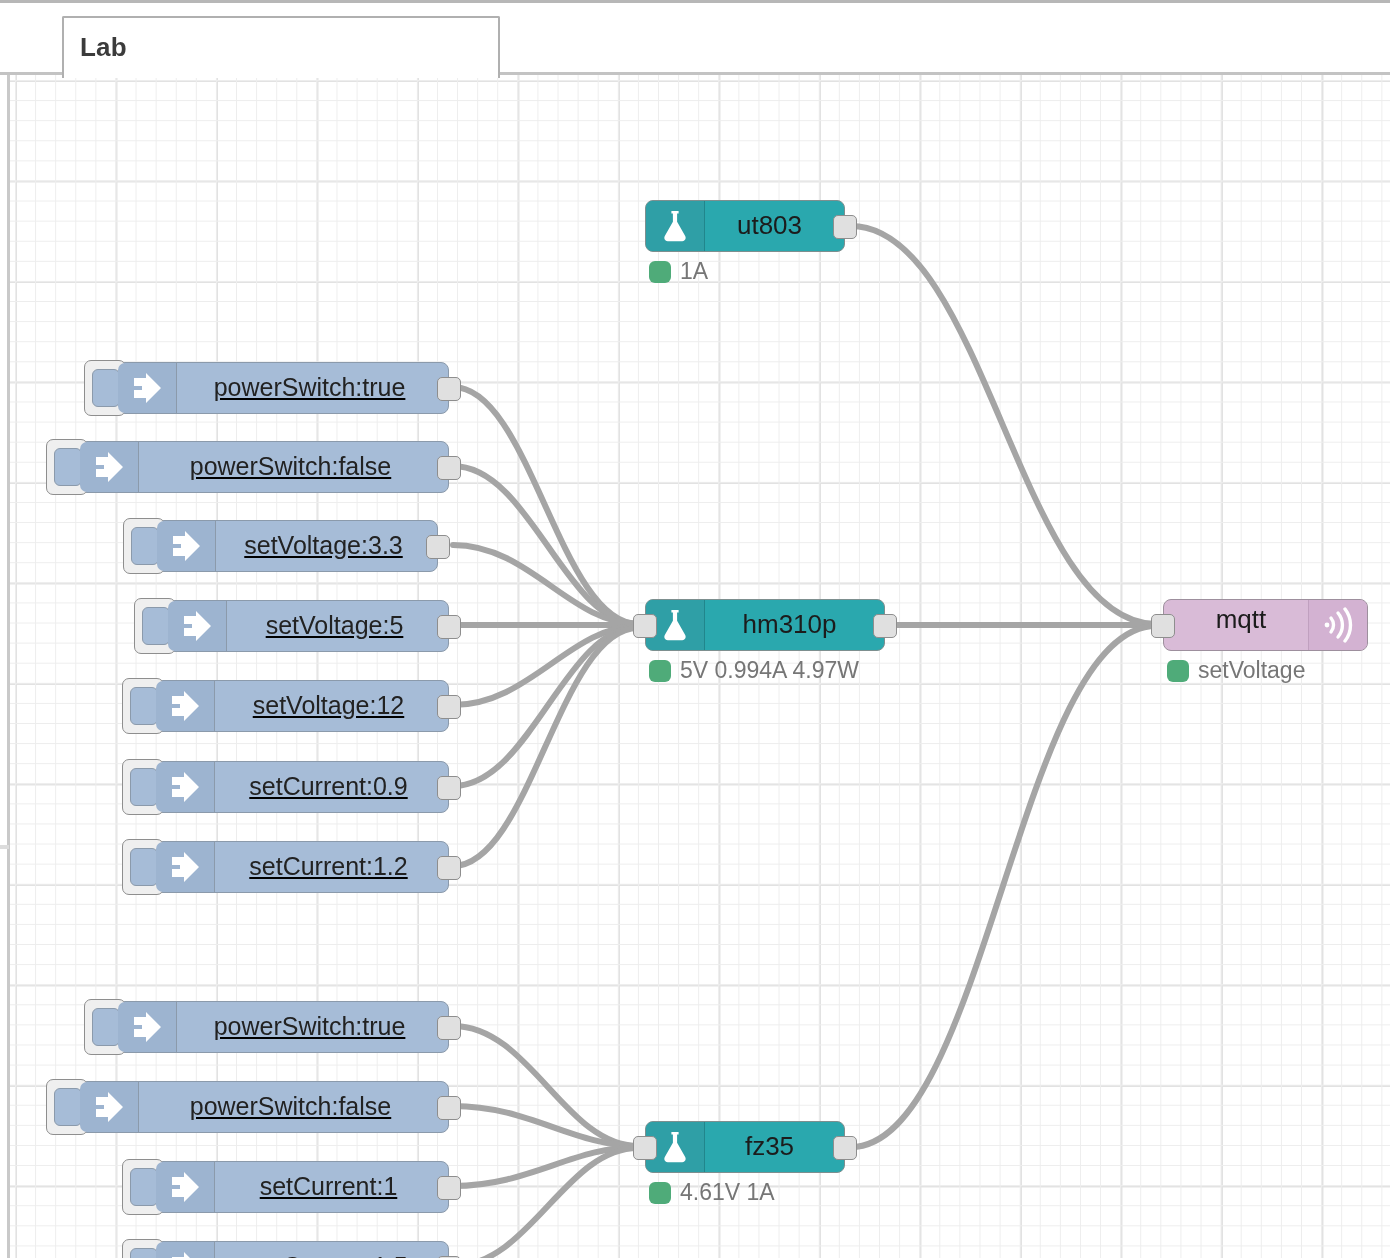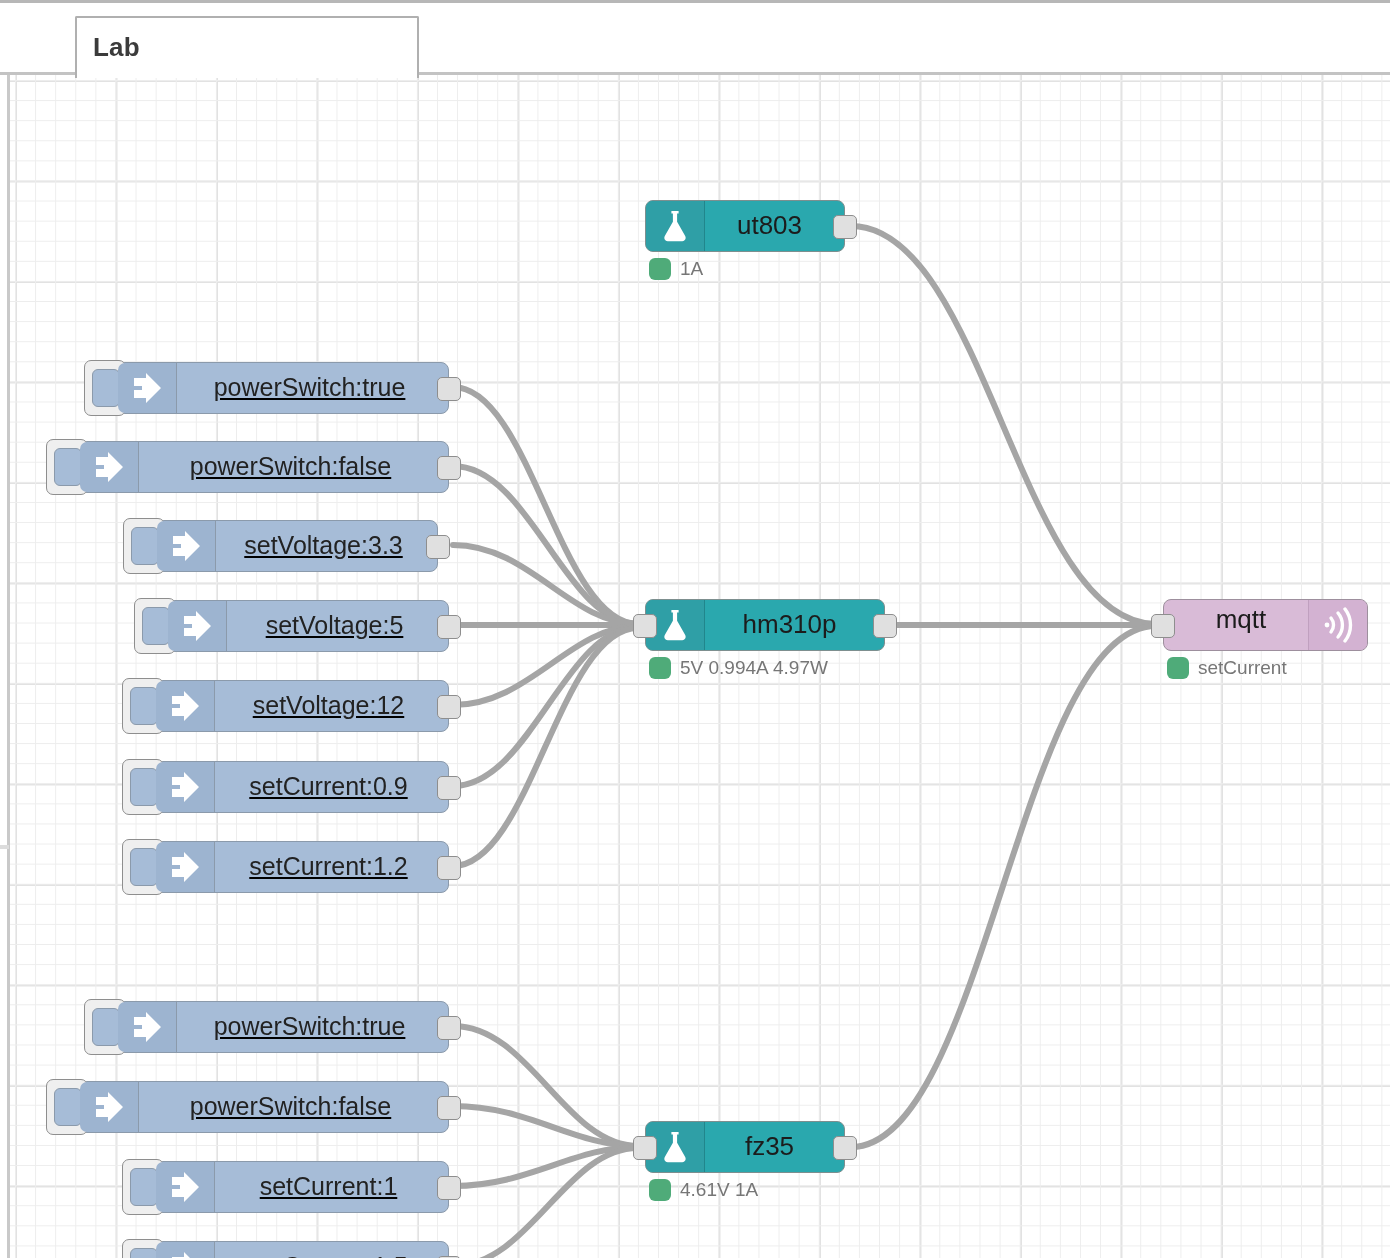--- a/index.html
+++ b/index.html
@@ -15,28 +15,27 @@
   #tabbar{
     position:absolute;left:0;top:0;width:1390px;height:75px;
     background:#fff;
     border-top:3px solid #b7b7b7;
     box-sizing:border-box;
   }
   #tabbar:after{
     content:"";position:absolute;left:0;bottom:0;width:1390px;height:3px;background:#c3c3c3;
   }
   .tab{
-    position:absolute;left:62px;top:13px;width:344px;height:62px;
+    position:absolute;left:62px;top:13px;width:438px;height:62px;
     background:#fff;
     border:2px solid #b0b0b0;
     border-bottom:none;
     border-radius:2px 2px 0 0;
     box-sizing:border-box;
     z-index:4;
-    margin-left:13px;
   }
   .tab-label{
     position:absolute;left:16px;top:14px;
     font-size:26px;font-weight:bold;color:#3b3b3b;letter-spacing:.2px;
   }
 
   
   #canvas{
     position:absolute;left:0;top:75px;width:1390px;height:1183px;
     background-color:#fff;
@@ -140,21 +139,21 @@
   }
   .port.in{left:-13px;top:14px;}
   .port.out{right:-13px;top:14px;}
 
   
   .status{
     position:absolute;left:4px;top:58px;display:flex;align-items:center;gap:9px;
     white-space:nowrap;
   }
   .status-dot{width:22px;height:22px;border-radius:6px;background:#4fab79;flex:0 0 22px;}
-  .status-text{font-size:19px;color:#767676;}
+  .status-text{font-size:23px;color:#767676;}
 
   .icon-svg{display:block;}
 </style>
 </head>
 <body>
 
 <div id="root">
 
   <div id="tabbar">
     <div class="tab">
@@ -246,21 +245,21 @@
             <path d="M10 11 A 11 11 0 0 1 10 25"></path>
             <path d="M17 6 A 18.5 18.5 0 0 1 17 30"></path>
             <path d="M24 2 A 26 26 0 0 1 24 34"></path>
           </g>
           <circle cx="6" cy="18" r="2.4" fill="#ffffff"></circle>
         </svg>
       </div>
     </div>
     <div class="status">
       <span class="status-dot"></span>
-      <span class="status-text">setCurrent</span>
+      <span class="status-text">setVoltage</span>
     </div>
   </div>
 
   <div class="node inject" style="left:117px;top:362px;width:332px;">
     <div class="inject-btn">
         <div class="inject-btn-inner"></div>
       </div>
     <div class="node-body">
       <div class="icon-cell">
         <svg class="icon-svg" width="34" height="32" viewBox="0 0 34 32" aria-hidden="true">

